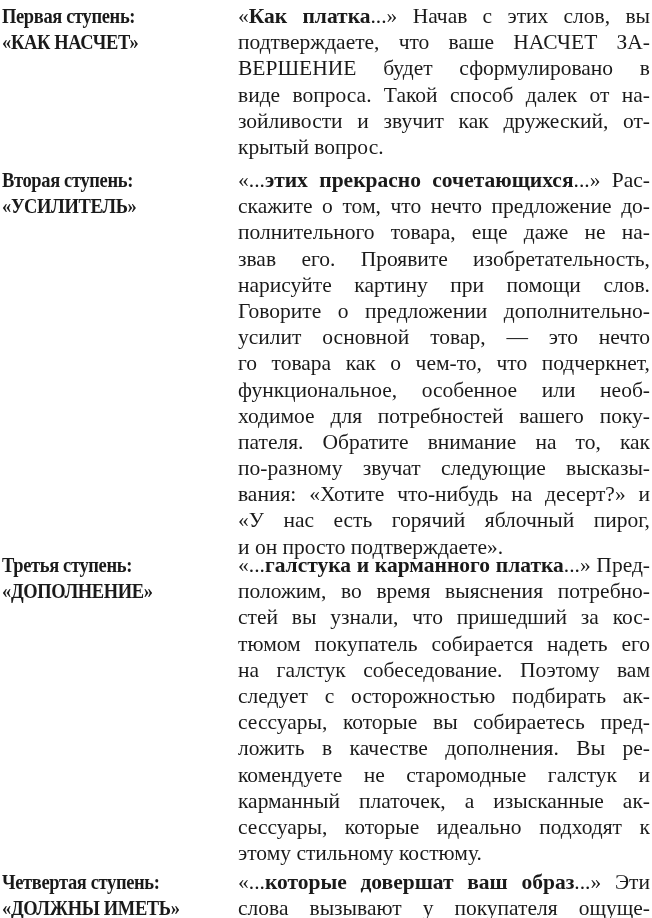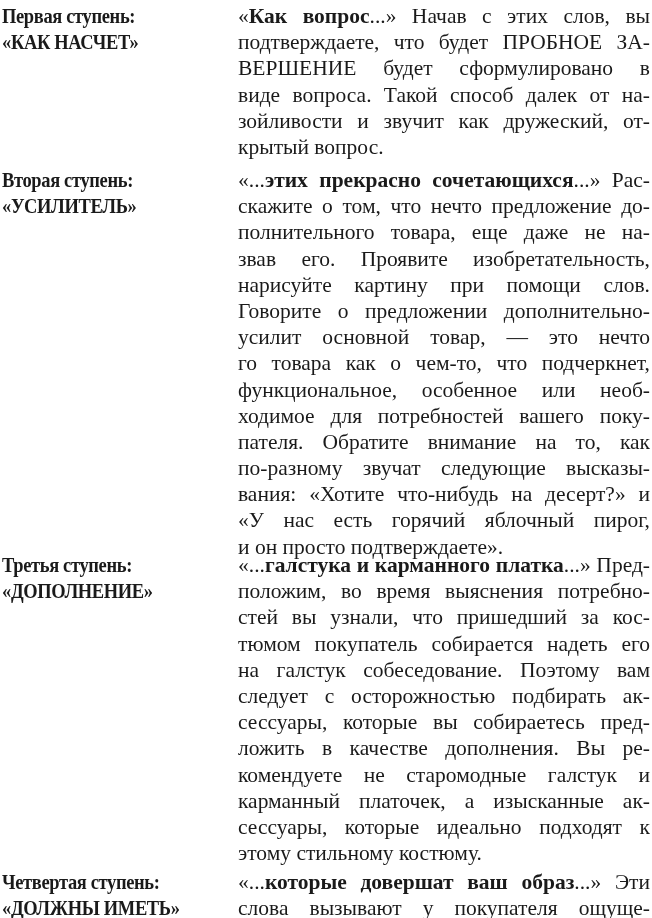--- a/index.html
+++ b/index.html
@@ -19,22 +19,22 @@
 </style>
 </head>
 <body>
 
 <div class="section" style="top:3px;">
   <div class="step-label">
     <div>Первая ступень:</div>
     <div>«КАК НАСЧЕТ»</div>
   </div>
   <div class="step-body">
-    <div class="line"><span class="j"><span>«</span><b>Как вопрос</b><span>...»</span><span> Начав с этих слов, вы</span></span></div>
-    <div class="line"><span class="j">подтверждаете, что будет ПРОБНОЕ ЗА-</span></div>
+    <div class="line"><span class="j"><span>«</span><b>Как платка</b><span>...»</span><span> Начав с этих слов, вы</span></span></div>
+    <div class="line"><span class="j">подтверждаете, что ваше НАСЧЕТ ЗА-</span></div>
     <div class="line"><span class="j">ВЕРШЕНИЕ будет сформулировано в</span></div>
     <div class="line"><span class="j">виде вопроса. Такой способ далек от на-</span></div>
     <div class="line"><span class="j">зойливости и звучит как дружеский, от-</span></div>
     <div class="line last"><span class="j">крытый вопрос.</span></div>
   </div>
 </div>
 
 <div class="section" style="top:167px;">
   <div class="step-label">
     <div>Вторая ступень:</div>

